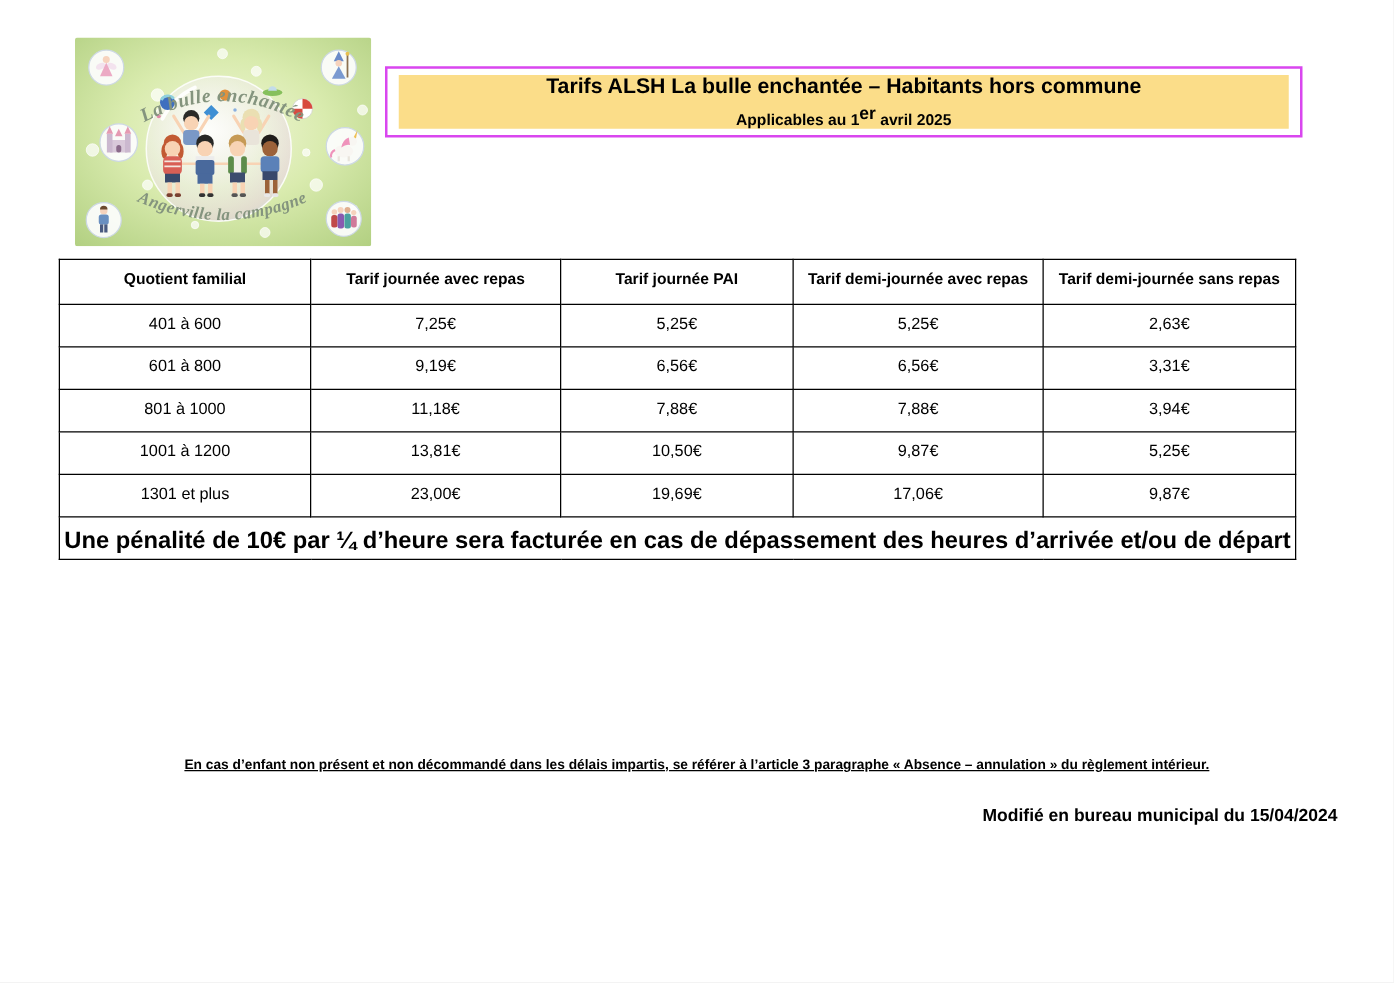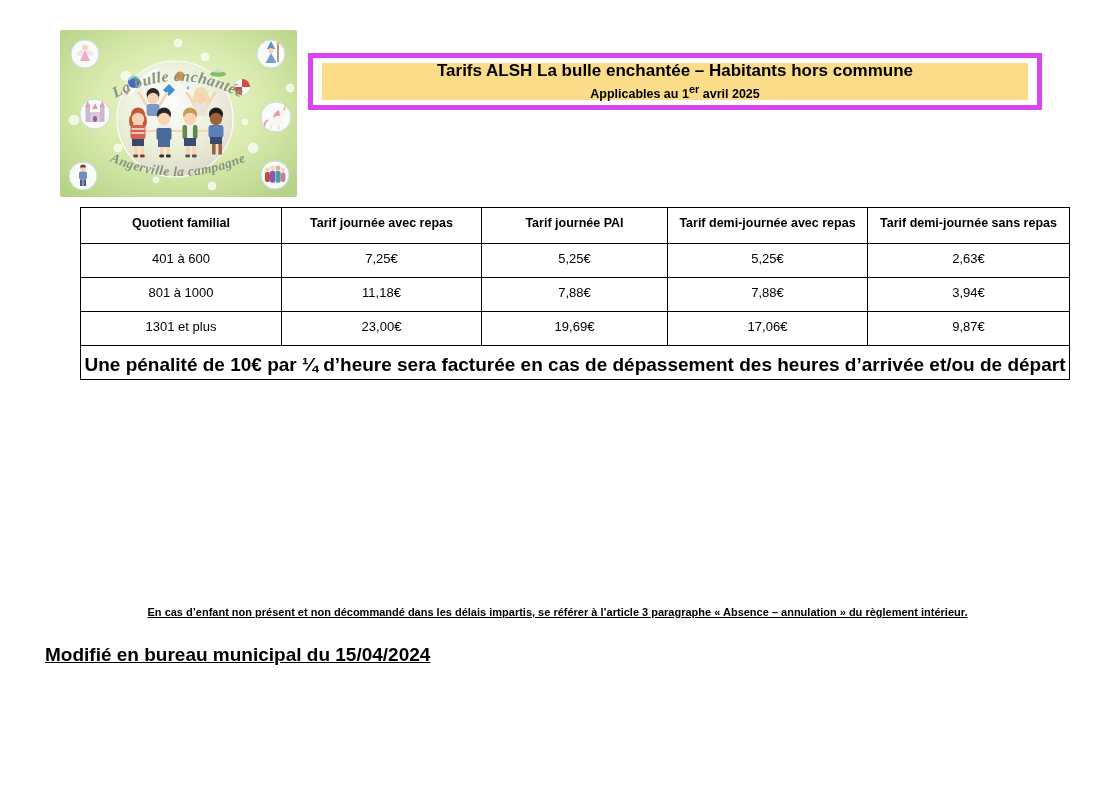--- a/index.html
+++ b/index.html
@@ -10,53 +10,53 @@
     font-family:"Liberation Sans","DejaVu Sans",sans-serif; color:#000;
   }
 
   
   .logo { position:absolute; left:60px; top:30px; width:237px; height:167px; }
   .logo svg { display:block; width:100%; height:100%; border-radius:2px; }
 
   
   .banner {
     position:absolute; left:308px; top:53px; width:734px; height:57px;
-    border:5px solid #d946ef; background:#ffffff; padding:5px 9px;
+    border:2px solid #d946ef; background:#ffffff; padding:5px 9px;
   }
   .banner-inner {
     width:100%; height:100%; background:#fbdd89;
     display:flex; flex-direction:column; align-items:center; justify-content:center;
   }
   .banner-title { font-size:17px; font-weight:bold; line-height:1.1; }
   .banner-subtitle { font-size:12.5px; font-weight:bold; margin-top:3px; }
-  .banner-subtitle sup { font-size:11px; }
+  .banner-subtitle sup { font-size:14px; }
 
   
-  .table-wrap { position:absolute; left:80px; top:207px; width:989px; }
+  .table-wrap { position:absolute; left:47px; top:207px; width:989px; }
   table.tariff {
     width:989px; border-collapse:collapse; table-layout:fixed;
     font-size:13px;
   }
   table.tariff th, table.tariff td {
     border:1.5px solid #000; text-align:center; vertical-align:top;
   }
   table.tariff th {
     height:36px; padding-top:8px; font-size:12.5px; font-weight:bold; white-space:nowrap; overflow:hidden;
   }
   table.tariff td { height:34px; padding-top:7px; }
   table.tariff td.penalty { font-weight:bold; font-size:19px; padding-top:8px; }
 
   
   .footer-note {
     position:absolute; left:45px; top:606px; width:1025px; text-align:center;
     font-size:11px; font-weight:bold; text-decoration:underline;
   }
   .footer-modified {
-    position:absolute; left:45px; top:644px; width:1025px; text-align:left;
-    font-size:19px; font-weight:bold;text-decoration:underline;
+    position:absolute; left:45px; top:644px; width:1025px; text-align:right;
+    font-size:14px; font-weight:bold;
   }
 </style>
 </head>
 <body>
 
 <div class="page">
 
   <div class="logo">
     <svg viewBox="0 0 237 167">
       <defs>
@@ -271,27 +271,41 @@
       </thead>
       <tbody>
         <tr>
           <td>401 à 600</td>
           <td>7,25€</td>
           <td>5,25€</td>
           <td>5,25€</td>
           <td>2,63€</td>
         </tr>
         <tr>
+          <td>601 à 800</td>
+          <td>9,19€</td>
+          <td>6,56€</td>
+          <td>6,56€</td>
+          <td>3,31€</td>
+        </tr>
+        <tr>
           <td>801 à 1000</td>
           <td>11,18€</td>
           <td>7,88€</td>
           <td>7,88€</td>
           <td>3,94€</td>
         </tr>
         <tr>
+          <td>1001 à 1200</td>
+          <td>13,81€</td>
+          <td>10,50€</td>
+          <td>9,87€</td>
+          <td>5,25€</td>
+        </tr>
+        <tr>
           <td>1301 et plus</td>
           <td>23,00€</td>
           <td>19,69€</td>
           <td>17,06€</td>
           <td>9,87€</td>
         </tr>
         <tr>
           <td class="penalty" colspan="5">Une pénalité de 10€ par ¼ d’heure sera facturée en cas de dépassement des heures d’arrivée et/ou de départ</td>
         </tr>
       </tbody>

